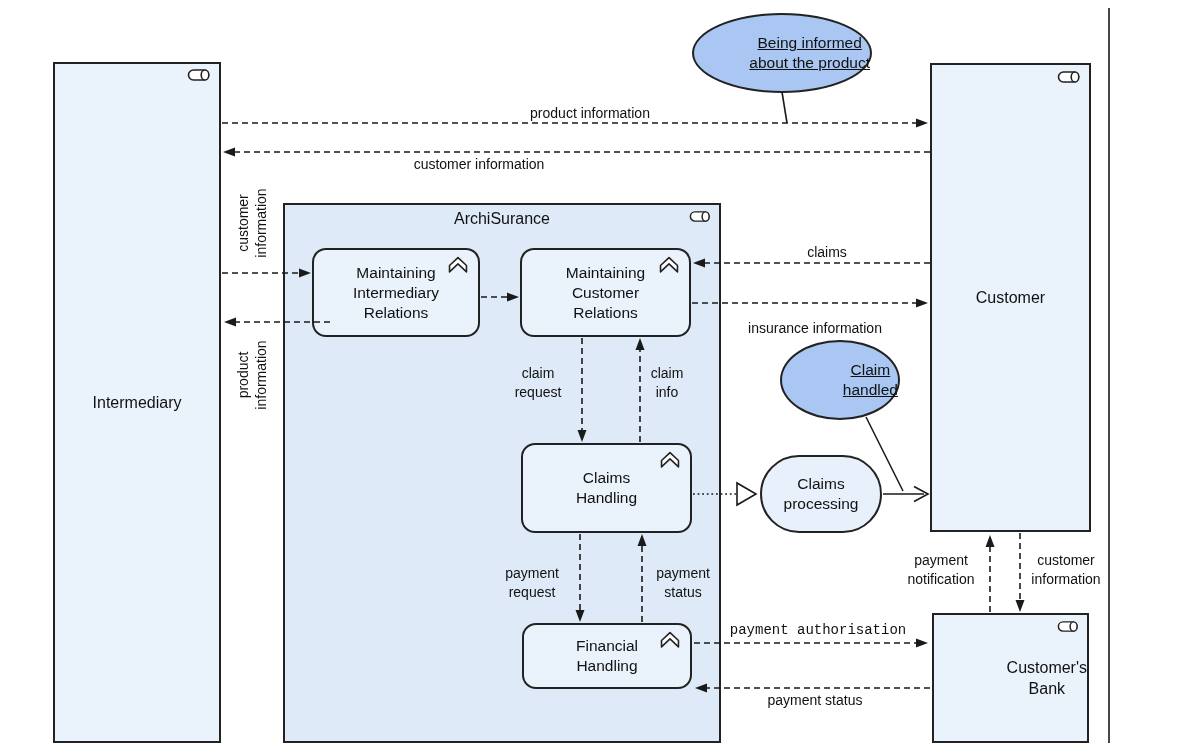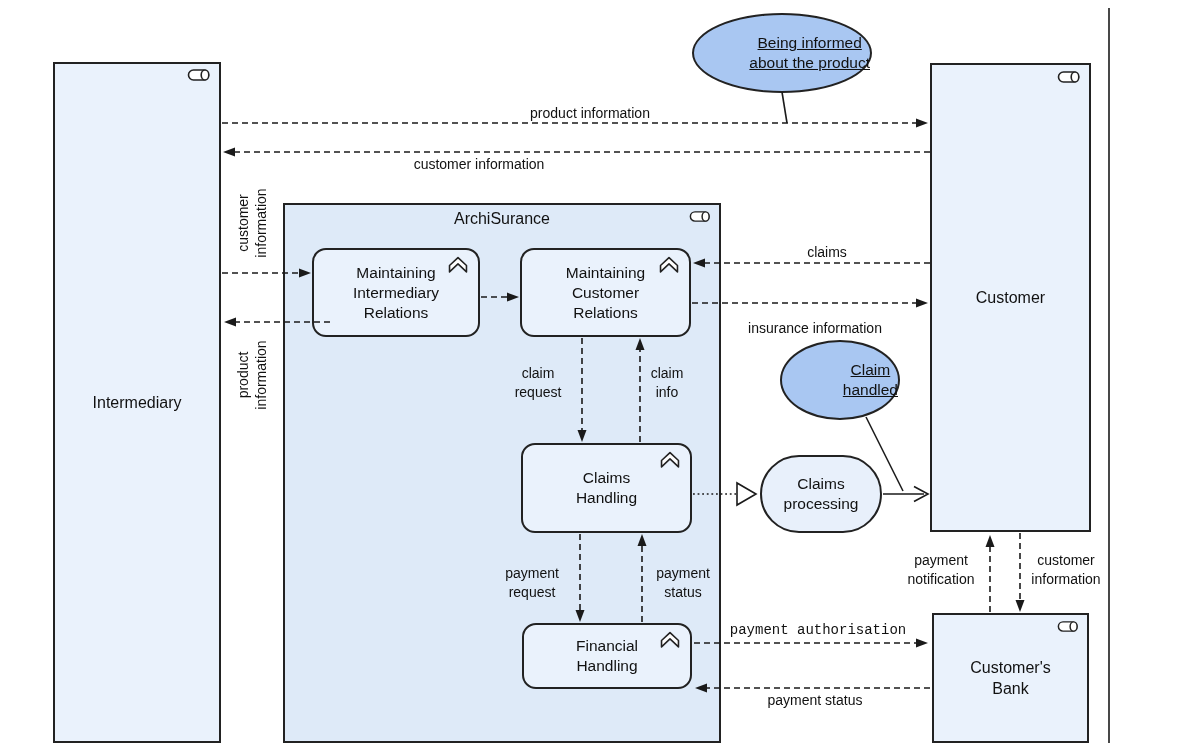--- a/index.html
+++ b/index.html
@@ -55,21 +55,21 @@
   <div class="node actor" style="left:930px;top:63px;width:161px;height:469px;">
     <span class="badge" style="right:6px;top:5px;">
       <svg width="26" height="14" viewBox="0 0 26 14">
           <rect x="1.5" y="2" width="20" height="10" rx="5" fill="#fff" stroke="#222" stroke-width="1.6"></rect>
           <ellipse cx="18" cy="7" rx="3.8" ry="5" fill="#fff" stroke="#222" stroke-width="1.6"></ellipse>
         </svg>
     </span>
     <div class="nlabel">Customer</div>
   </div>
 
-  <div class="node actor" style="left:932px;top:613px;width:157px;height:130px;">
+  <div class="node actor" style="left:932px;top:613px;width:157px;height:130px;justify-content:flex-end;">
     <span class="badge" style="right:6px;top:4px;">
       <svg width="24" height="13" viewBox="0 0 26 14">
           <rect x="1.5" y="2" width="20" height="10" rx="5" fill="#fff" stroke="#222" stroke-width="1.6"></rect>
           <ellipse cx="18" cy="7" rx="3.8" ry="5" fill="#fff" stroke="#222" stroke-width="1.6"></ellipse>
         </svg>
     </span>
     <div class="nlabel">Customer's
 Bank</div>
   </div>
 

